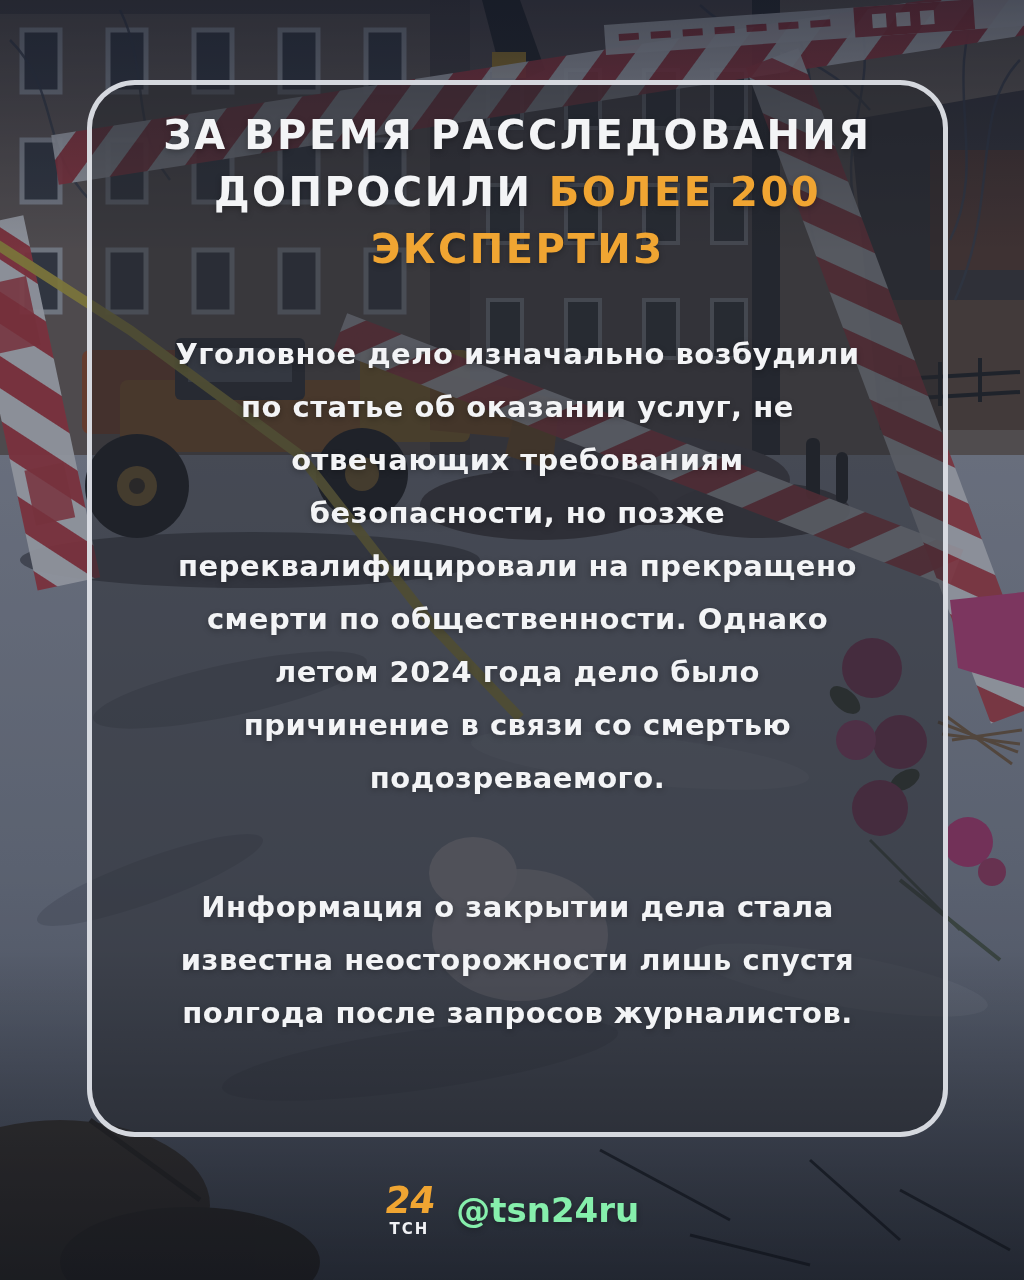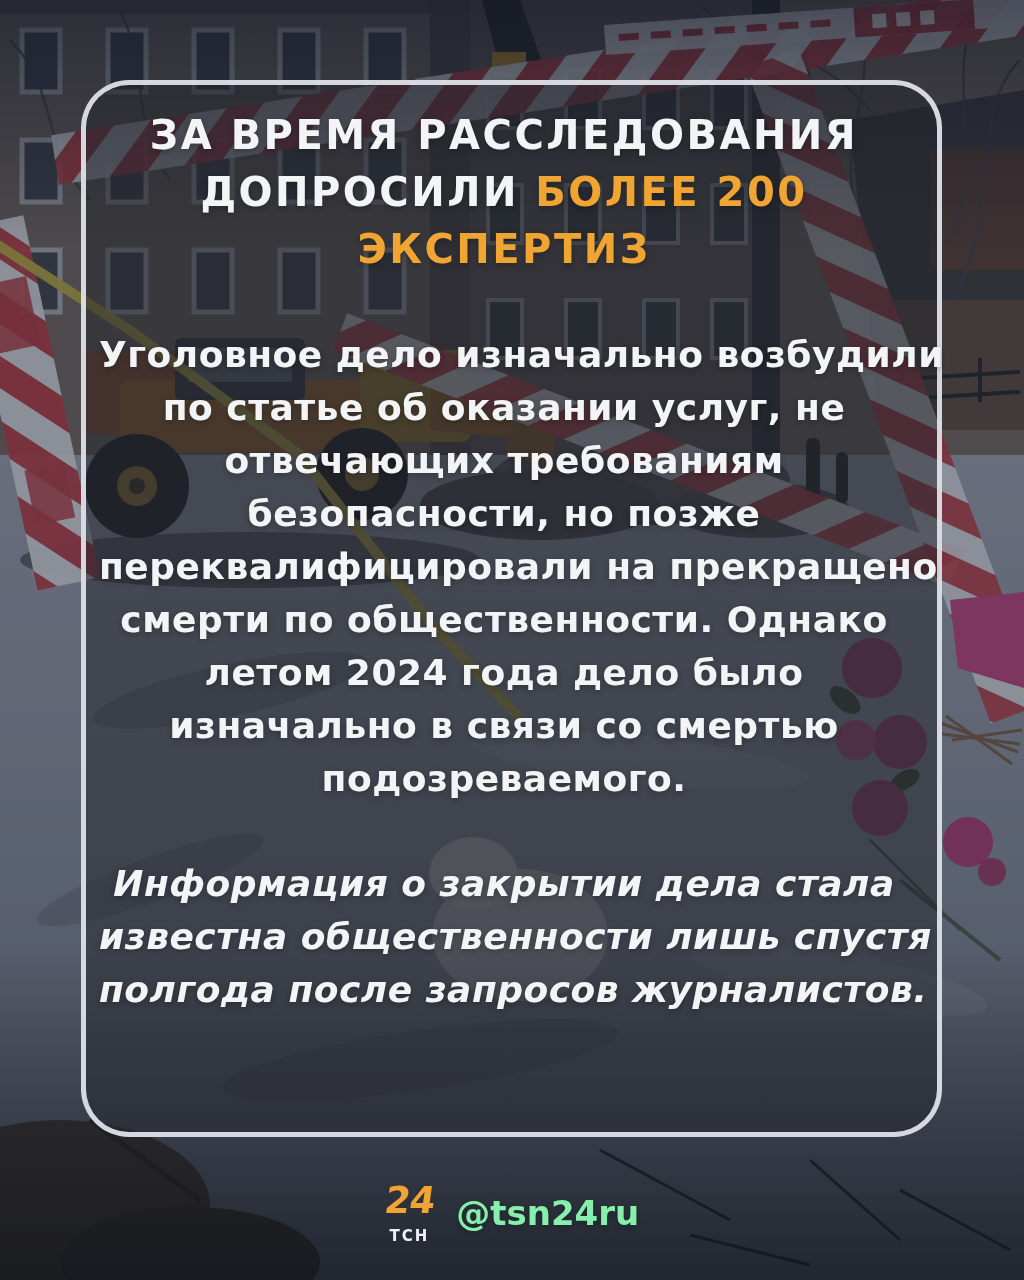--- a/index.html
+++ b/index.html
@@ -6,54 +6,54 @@
   body {
     width:1024px; height:1280px; position:relative; overflow:hidden;
     background:#565D6C;
     font-family:"DejaVu Sans","Liberation Sans",sans-serif;
     --accent:#F0A532; --text:#F3F4F6;
   }
   .photo { position:absolute; inset:0; z-index:0; }
   .photo svg { display:block; }
 
   .card {
-    position:absolute; left:81px; top:80px; width:861px; height:1057px;
+    position:absolute; left:87px; top:80px; width:861px; height:1057px;
     box-sizing:border-box; z-index:2;
     border:5px solid rgba(223,226,232,0.95);
     border-radius:48px;
     background:rgba(36,37,44,0.50);
     text-align:center;
-    padding:22px 28px 0 13px;
+    padding:22px 28px 0 28px;
   }
   .h-line {
     font-size:40px; font-weight:700; line-height:57px; letter-spacing:2.5px;
     color:var(--text); text-transform:uppercase;
     text-shadow:0 2px 6px rgba(0,0,0,0.28);
     white-space:nowrap;
   }
   .h-line .hl { color:var(--accent); }
   .body-block { margin-top:50px; }
   .para {
-    font-size:36px; font-weight:700; line-height:53px; letter-spacing:0.5px;
+    font-size:29px; font-weight:700; line-height:53px; letter-spacing:0.5px;
     color:var(--text); text-shadow:0 2px 6px rgba(0,0,0,0.28);
   }
-  .para + .para { margin-top:52px;font-style:italic; }
+  .para + .para { margin-top:76px; }
   .para .t-line { white-space:nowrap; }
 
   .footer {
     position:absolute; left:0; top:1182px; width:100%; z-index:2;
     display:flex; justify-content:center; align-items:center; gap:22px;
   }
   .logo { display:flex; flex-direction:column; align-items:center; line-height:1; }
   .logo-24 {
     color:var(--accent); font-size:37px; font-weight:700;
     display:inline-block; transform:skewX(-8deg); letter-spacing:-1px;
   }
   .logo-tsn {
-    color:#F1F2F5; font-size:15px; font-weight:700; letter-spacing:2px; margin-top:10px;
+    color:#F1F2F5; font-size:15px; font-weight:700; letter-spacing:2px; margin-top:3px;
   }
   .handle {
     color:#86efac; font-size:34px; font-weight:700;
     text-shadow:0 2px 6px rgba(0,0,0,0.3);
   }
 </style>
 </head>
 <body style="--accent: #F0A532; --text: #F3F4F6;">
 
 <div class="photo">
@@ -272,26 +272,26 @@
     </div>
   <div id="body-text" class="body-block">
       <div class="para">
         <div class="t-line">Уголовное дело изначально возбудили</div>
         <div class="t-line">по статье об оказании услуг, не</div>
         <div class="t-line">отвечающих требованиям</div>
         <div class="t-line">безопасности, но позже</div>
         <div class="t-line">переквалифицировали на прекращено</div>
         <div class="t-line">смерти по общественности. Однако</div>
         <div class="t-line">летом 2024 года дело было</div>
-        <div class="t-line">изначально в связи со смертью</div>
+        <div class="t-line">причинение в связи со смертью</div>
         <div class="t-line">подозреваемого.</div>
       </div>
       <div class="para">
         <div class="t-line">Информация о закрытии дела стала</div>
-        <div class="t-line">известна общественности лишь спустя</div>
+        <div class="t-line">известна неосторожности лишь спустя</div>
         <div class="t-line">полгода после запросов журналистов.</div>
       </div>
     </div>
 </div>
 
 <div class="footer">
   <div class="logo">
     <span class="logo-24">24</span>
     <span class="logo-tsn">ТСН</span>
   </div>

